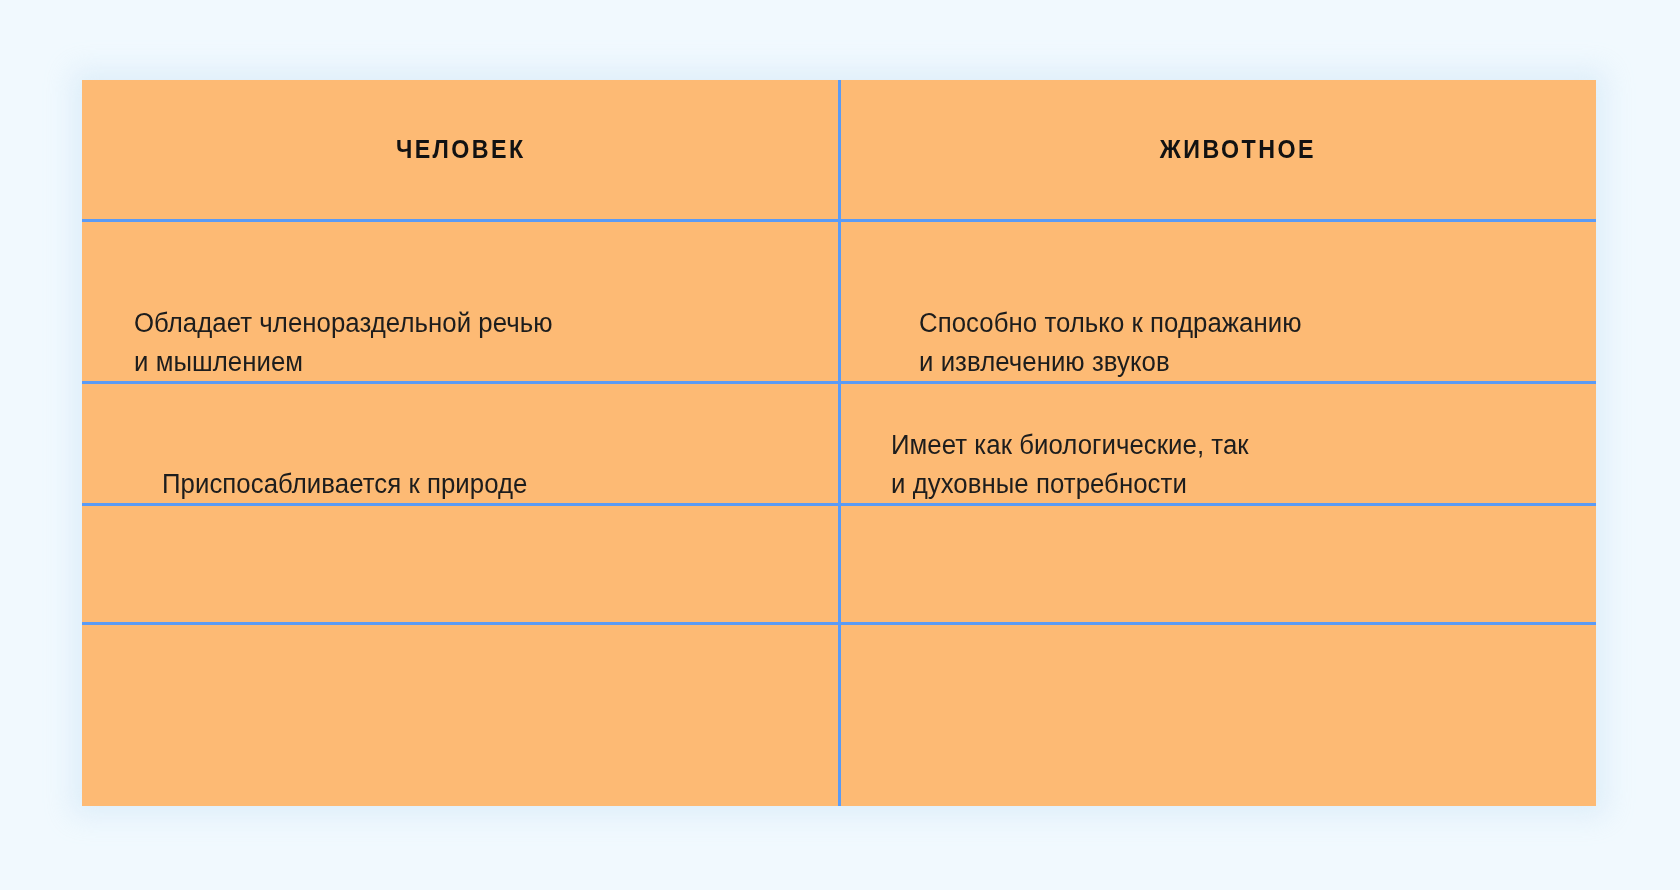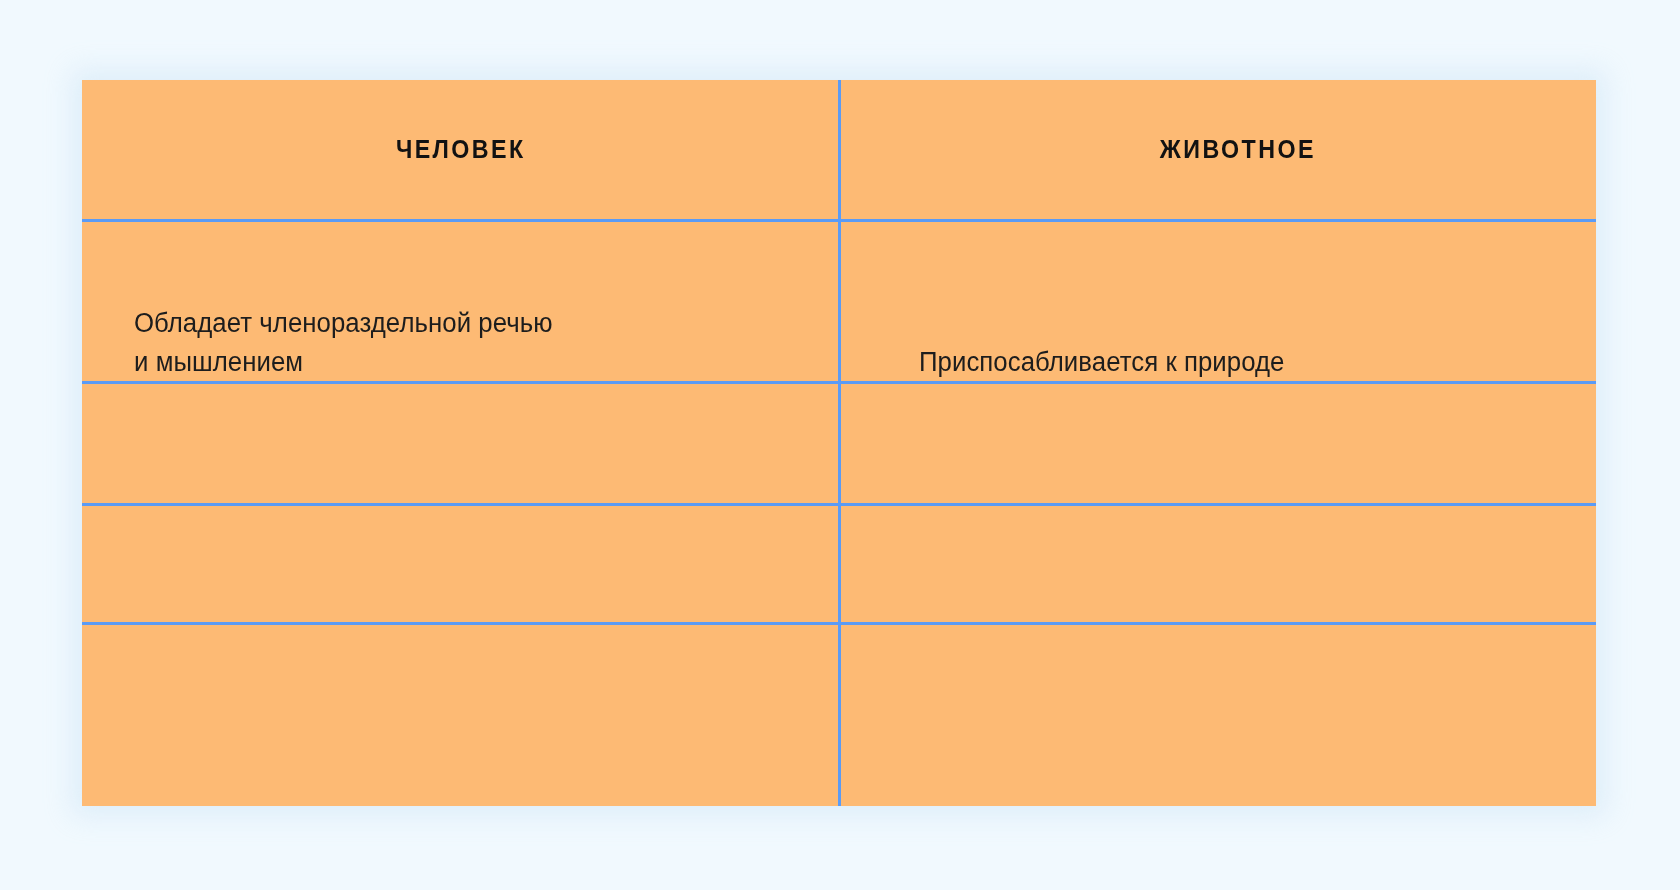--- a/index.html
+++ b/index.html
@@ -123,26 +123,34 @@
         <span class="header-text">ЧЕЛОВЕК</span>
       </div>
       <div class="cell header col-right">
         <span class="header-text">ЖИВОТНОЕ</span>
       </div>
 
       <div class="cell">
         <span class="body-text">Обладает членораздельной речью
 и мышлением</span>
       </div>
+      <div class="cell col-right">
+        <span class="body-text">Способно только к подражанию
+и извлечению звуков</span>
+      </div>
 
 
       <div class="cell col-right">
         <span class="body-text">Приспосабливается к природе</span>
       </div>
 
+      <div class="cell">
+        <span class="body-text">Имеет как биологические, так
+и духовные потребности</span>
+      </div>
 
       <div class="hrule r1"></div>
       <div class="hrule r2"></div>
       <div class="hrule r3"></div>
       <div class="hrule r4"></div>
       <div class="vrule vdiv"></div>
 
     </div>
   </div>
 

